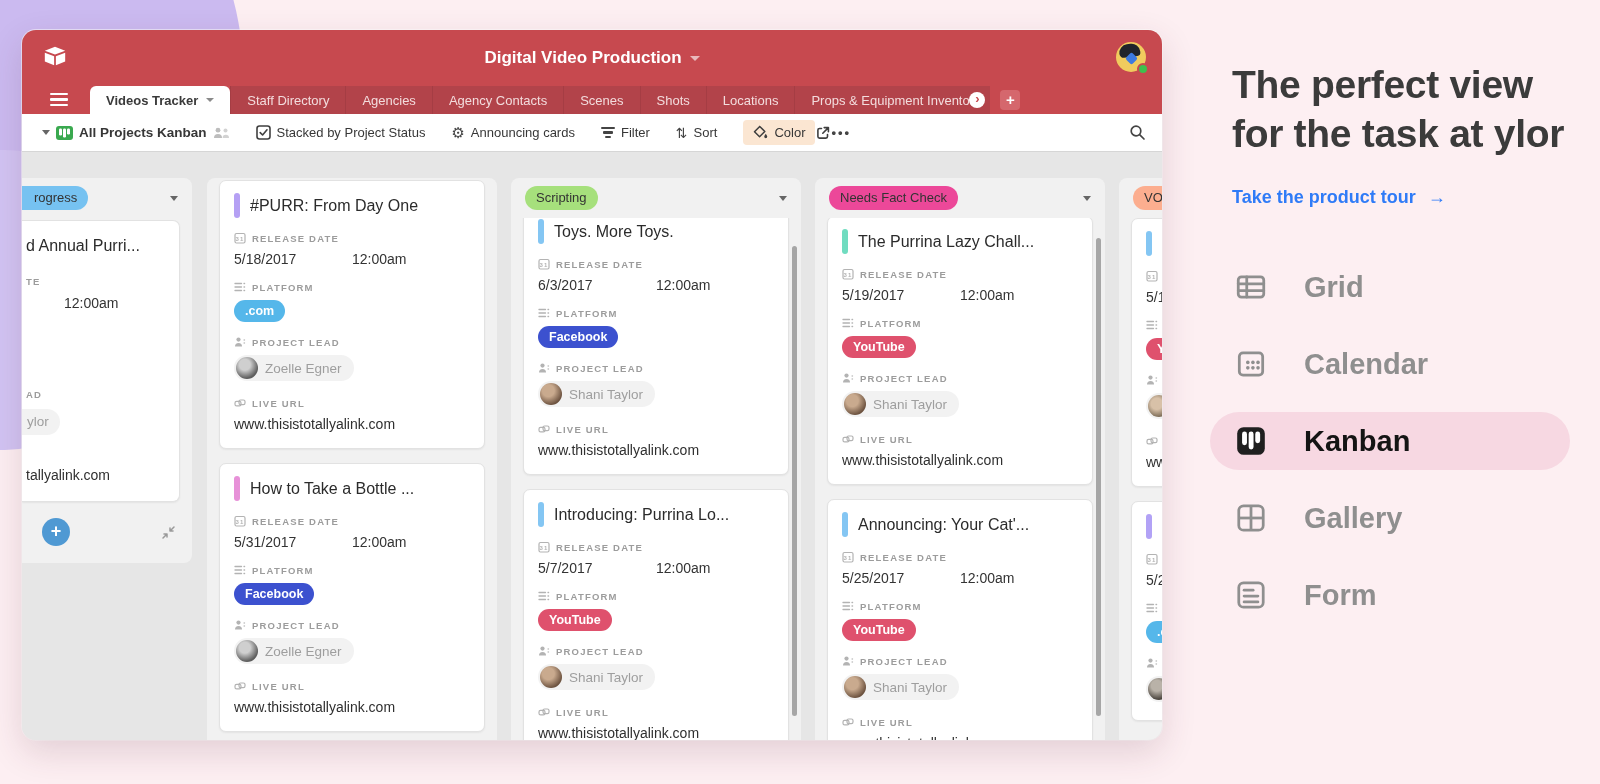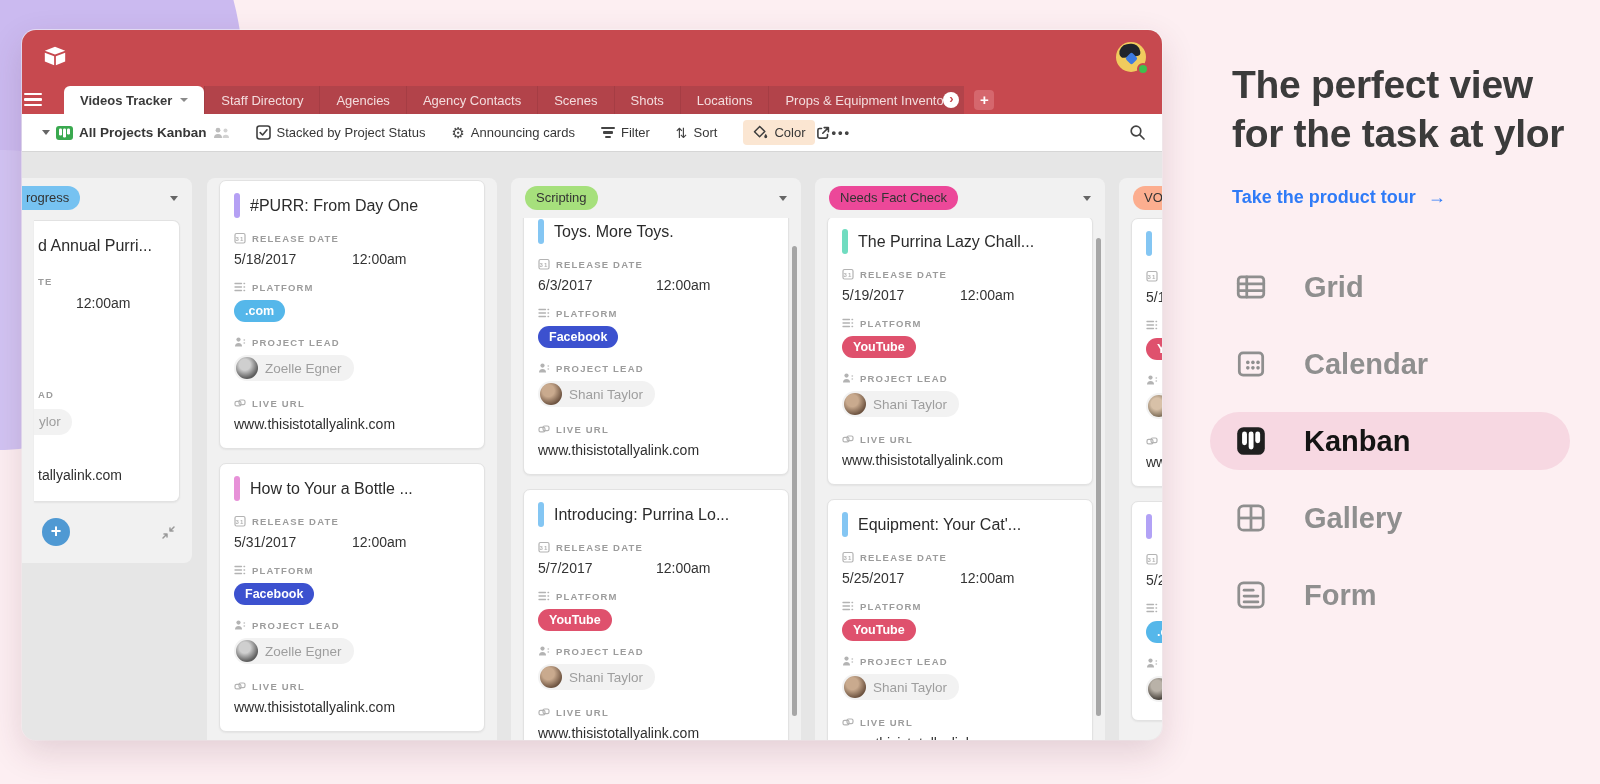--- a/index.html
+++ b/index.html
@@ -18,21 +18,21 @@
   .hdr { height:56px; background:#c7494f; position:relative; display:flex; align-items:center; }
   .logo { position:absolute; left:20px; top:15px; }
   .hdr-title { position:absolute; left:0; right:0; text-align:center; color:#fff; font-size:17px; font-weight:700; }
   .hdr-title .tri { display:inline-block; width:0; height:0; border-left:5px solid transparent; border-right:5px solid transparent; border-top:5px solid #e9b9bb; margin-left:8px; vertical-align:middle; }
   .top-avatar { position:absolute; right:16px; top:12px; width:30px; height:30px; border-radius:50%; background:#f1cb5e; }
   .top-avatar::before { content:""; position:absolute; left:3px; top:2px; width:21px; height:13px; background:#20242b; border-radius:10px 10px 4px 5px; transform:rotate(-8deg); }
   .top-avatar::after { content:""; position:absolute; left:11px; top:12px; width:9px; height:9px; background:#3d7ae0; border-radius:2px; transform:rotate(45deg); }
   .presence { position:absolute; right:-3px; bottom:-3px; width:12px; height:12px; border-radius:50%; background:#3fbf4e; border:2px solid #c7494f; z-index:2; }
 
   
-  .tabs { height:28px; background:#c7494f; display:flex; align-items:flex-end; padding-left:0; }
+  .tabs { height:28px; background:#c7494f; display:flex; align-items:flex-end; padding-left:26px; }
   .ham { width:18px; height:13px; margin:0 22px 8px 2px; display:flex; flex-direction:column; justify-content:space-between; cursor:pointer; }
   .ham i { height:2.4px; background:#fff; border-radius:1px; }
   .tab { height:28px; display:flex; align-items:center; padding:0 16px; font-size:13px; color:#f3dcdd; background:#b2434a; border-left:1px solid #a53d44; white-space:nowrap; cursor:pointer; }
   .tab:first-of-type { border-left:none; }
   .tab.active { background:#fff; color:#3a3a3a; font-weight:700; border-radius:6px 6px 0 0; border-left:none; }
   .tab.active .tri { width:0;height:0;border-left:4px solid transparent;border-right:4px solid transparent;border-top:4px solid #8a8a8a; margin-left:8px; }
   .tab.last { max-width:196px; overflow:hidden; position:relative; padding-right:26px; }
   .chev-circle { position:absolute; right:5px; top:6px; width:16px; height:16px; background:#fff; color:#c7494f; border-radius:50%; font-size:13px; font-weight:700; line-height:14px; text-align:center; }
   .addtab { width:20px; height:20px; margin:0 0 4px 10px; background:#d5676d; border-radius:4px; color:#fff; font-size:15px; font-weight:700; line-height:19px; text-align:center; cursor:pointer; }
 
@@ -79,24 +79,24 @@
   .c1 { left:0; width:170px; height:385px; border-radius:0 8px 8px 0; }
   .c1 .col-head { padding-left:0; }
   .c2 { left:185px; width:290px; height:620px; }
   .c3 { left:489px; width:290px; height:620px; }
   .c4 { left:793px; width:290px; height:620px; }
   .c5 { left:1097px; width:290px; height:620px; }
   .c3 .cards, .c4 .cards, .c5 .cards { overflow:hidden; }
   .c3 .card1 { margin-top:-14px; }
   .c4 .card1 { margin-top:-4px; }
   .c5 .card1 { margin-top:-2px; }
-  .pill-cut { border-radius:0 12px 12px 0; padding-left:4px; }
+  .pill-cut { border-radius:0 12px 12px 0; padding-left:12px; }
 
   
-  .cutcard { position:relative; height:282px; margin:2px 12px 0 12px; background:#fff; border:1px solid #e2e2e2; border-left:none; border-radius:0 7px 7px 0; box-shadow:0 1px 2px rgba(0,0,0,.06); cursor:pointer; }
+  .cutcard { position:relative; height:282px; margin:2px 12px 0 0; background:#fff; border:1px solid #e2e2e2; border-left:none; border-radius:0 7px 7px 0; box-shadow:0 1px 2px rgba(0,0,0,.06); cursor:pointer; }
   .cutcard .t { position:absolute; left:4px; top:16px; font-size:16px; font-weight:500; color:#2b2b2b; white-space:nowrap; }
   .cutcard .l1 { position:absolute; left:4px; top:55px; }
   .cutcard .tm { position:absolute; left:42px; top:74px; font-size:14px; color:#333; }
   .cutcard .l2 { position:absolute; left:4px; top:168px; }
   .cutcard .lp { position:absolute; left:0; top:188px; background:#f2f2f2; height:26px; line-height:26px; border-radius:0 13px 13px 0; padding:0 11px 0 5px; font-size:13.5px; color:#9e9e9e; }
   .cutcard .u { position:absolute; left:4px; top:246px; font-size:14px; color:#2f2f2f; }
   .cutlabel { font-size:9.5px; font-weight:700; letter-spacing:1.2px; color:#9c9c9c; }
   .stackfoot { display:flex; align-items:center; justify-content:space-between; padding:16px 16px 0 20px; }
   .addcard { width:28px; height:28px; border-radius:50%; background:#4f99d3; color:#fff; font-size:18px; font-weight:700; line-height:27px; text-align:center; cursor:pointer; }
 
@@ -125,20 +125,21 @@
 <div class="window">
 
   <div class="hdr">
     <span class="logo">
       <svg width="26" height="23" viewBox="0 0 28 26">
         <path d="M14 2 L25.5 6.4 14 10.8 2.5 6.4 Z" fill="#fff"></path>
         <path d="M2.5 8.8 L13 12.8 V23 L2.5 18.6 Z" fill="#fff"></path>
         <path d="M15 12.8 L25.5 8.8 V18.6 L15 23 Z" fill="#fff"></path>
       </svg>
     </span>
+    <div class="hdr-title"><span>Digital Video Production</span><span class="tri"></span></div>
     <div class="top-avatar">
         <span class="presence"></span>
       </div>
   </div>
 
   <div class="tabs">
     <div class="ham">
         <i></i>
         <i></i>
         <i></i>
@@ -314,21 +315,21 @@
                   <rect x="5" y="3" width="6" height="4.6" rx="1.6"></rect>
                 </g>
               </svg>
               <span>LIVE URL</span>
             </div>
           <div class="url">www.thisistotallyalink.com</div>
         </article>
         <article class="card">
           <div class="trow">
               <span class="bar" style="background: rgb(231, 145, 216);"></span>
-              <span class="ctitle">How to Your a Bottle ...</span>
+              <span class="ctitle">How to Take a Bottle ...</span>
             </div>
           <div class="flabel">
               <svg width="12" height="12" viewBox="0 0 12 12">
                 <rect x="1" y="1.5" width="10" height="9.5" rx="1.5" fill="none" stroke="#b3b3b3" stroke-width="1.2"></rect>
                 <text x="6" y="9" font-size="6" text-anchor="middle" fill="#b3b3b3" font-family="Liberation Sans, sans-serif">31</text>
               </svg>
               <span>RELEASE DATE</span>
             </div>
           <div class="dtrow">
               <span class="d">5/31/2017</span>
@@ -549,21 +550,21 @@
                   <rect x="5" y="3" width="6" height="4.6" rx="1.6"></rect>
                 </g>
               </svg>
               <span>LIVE URL</span>
             </div>
           <div class="url">www.thisistotallyalink.com</div>
         </article>
         <article class="card">
           <div class="trow">
               <span class="bar" style="background: rgb(132, 198, 243);"></span>
-              <span class="ctitle">Equipment: Your Cat'...</span>
+              <span class="ctitle">Announcing: Your Cat'...</span>
             </div>
           <div class="flabel">
               <svg width="12" height="12" viewBox="0 0 12 12">
                 <rect x="1" y="1.5" width="10" height="9.5" rx="1.5" fill="none" stroke="#b3b3b3" stroke-width="1.2"></rect>
                 <text x="6" y="9" font-size="6" text-anchor="middle" fill="#b3b3b3" font-family="Liberation Sans, sans-serif">31</text>
               </svg>
               <span>RELEASE DATE</span>
             </div>
           <div class="dtrow">
               <span class="d">5/25/2017</span>

